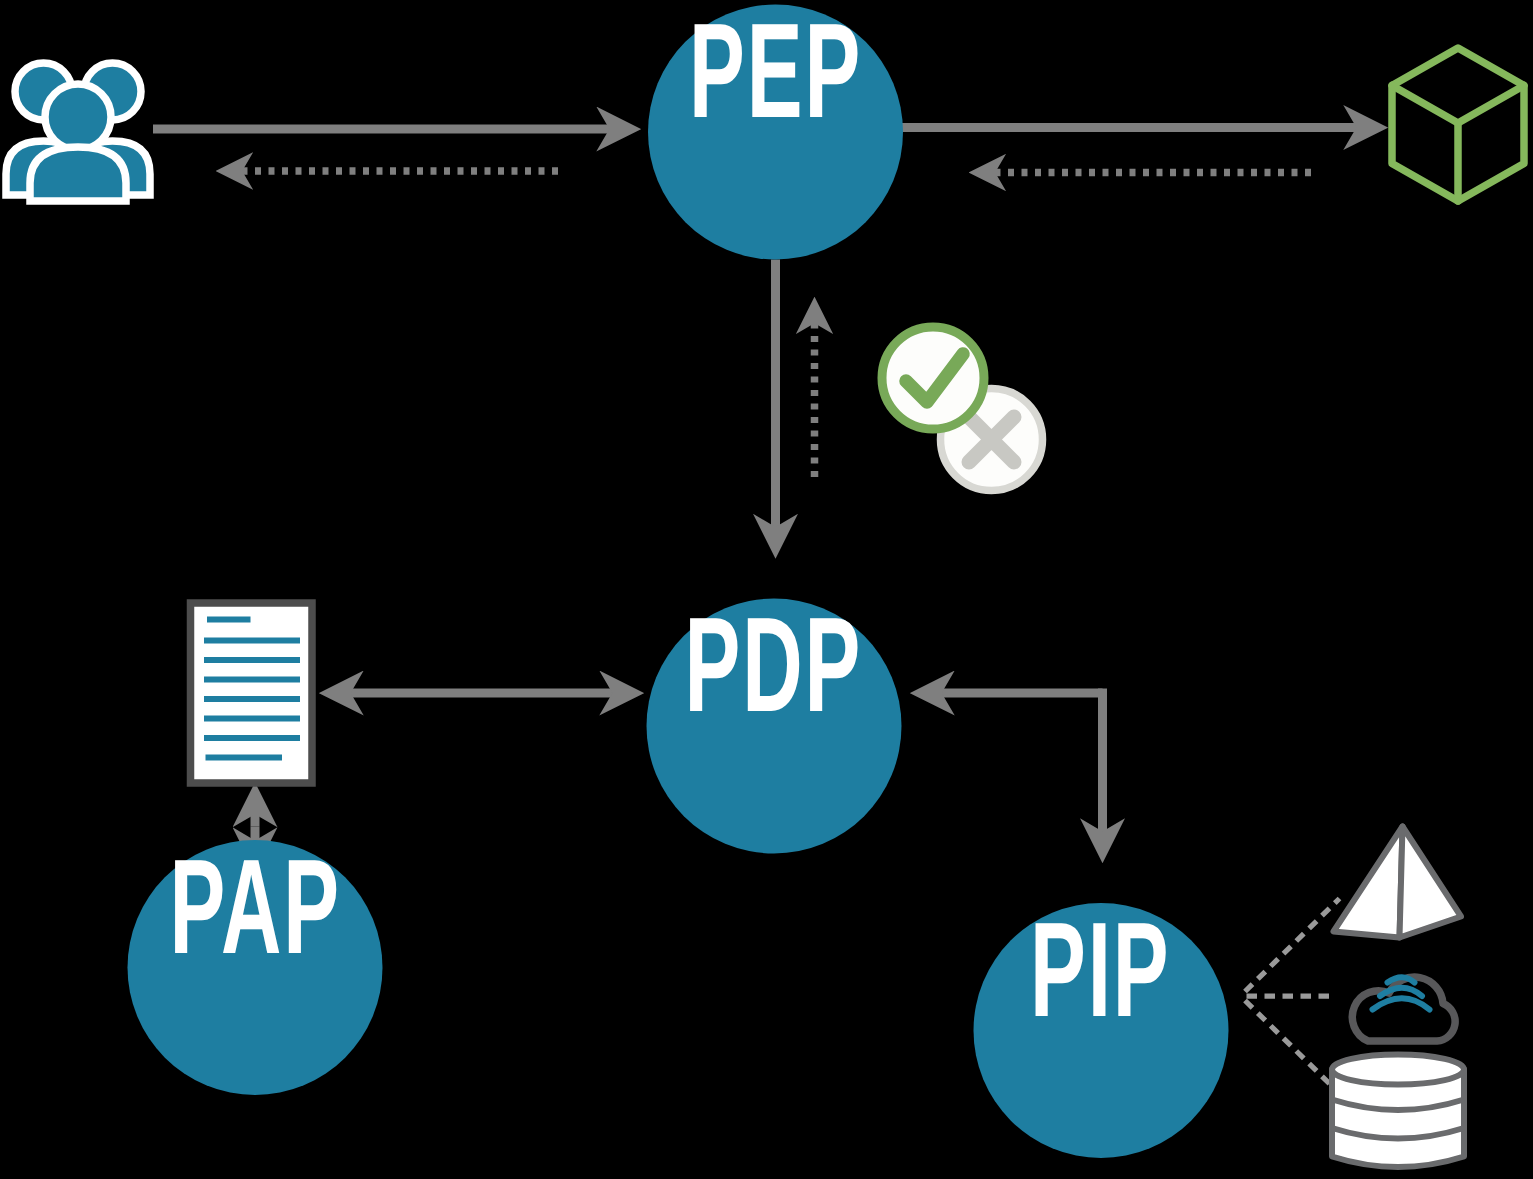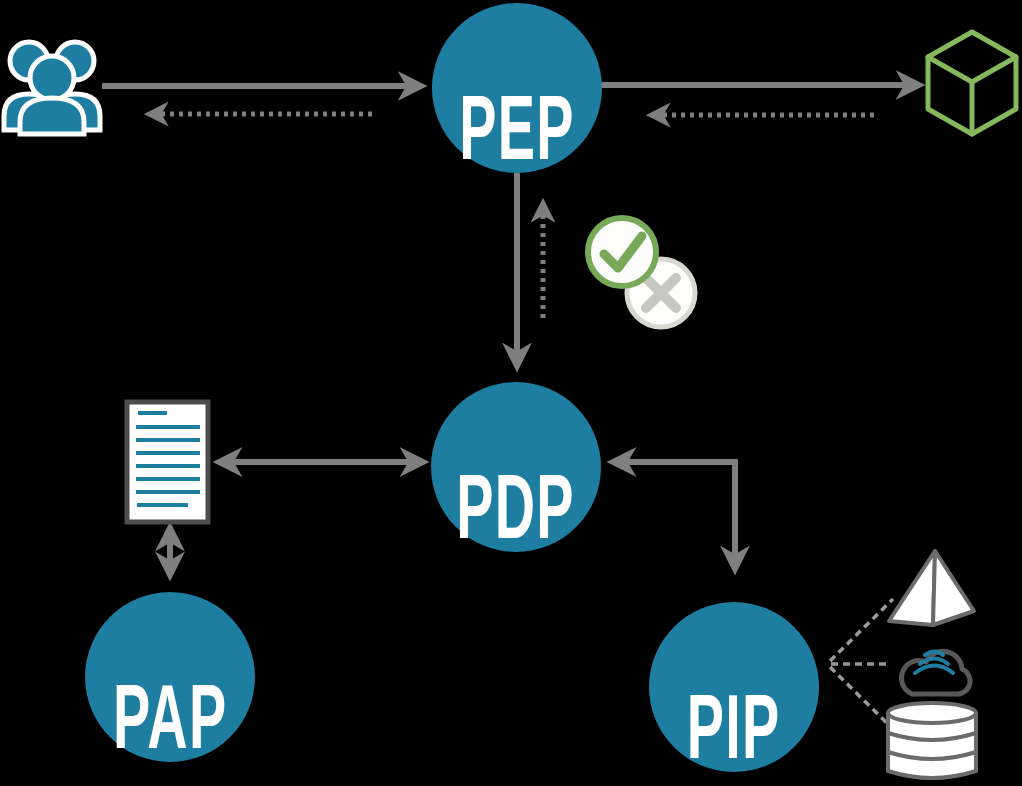--- a/index.html
+++ b/index.html
@@ -9,21 +9,21 @@
   .connectors{left:0;top:0;}
 
   
   .solid-line{stroke:var(--arrow,#7f7f7f);stroke-width:6;fill:none;}
   .dashed-line{stroke:var(--arrow,#7f7f7f);stroke-width:5;stroke-dasharray:4 5;fill:none;}
   .ray-line{stroke:var(--ray-dash,#9a9a9a);stroke-width:3.5;stroke-dasharray:7 5;fill:none;}
   .mk{fill:var(--arrow,#7f7f7f);}
 
   
   .node{position:absolute;width:170px;height:170px;border-radius:50%;
-        background:var(--node-fill,#1e7ea1);display:flex;align-items:flex-end;justify-content:center;}
+        background:var(--node-fill,#1e7ea1);display:flex;align-items:flex-start;justify-content:center;}
   .node span{color:var(--node-text,#fff);font-weight:700;font-size:90px;line-height:1;
              letter-spacing:2px;display:inline-block;transform:scaleX(0.62);}
 
   
   .teal-fill{fill:var(--node-fill,#1e7ea1);}
   .white-stroke{stroke:#ffffff;}
   .cube-stroke{stroke:var(--green-cube,#85b85c);fill:none;stroke-linejoin:round;stroke-linecap:round;}
   .check-ring{fill:#fdfdfb;stroke:var(--green-check,#78a958);}
   .check-mark{fill:none;stroke:var(--green-check,#78a958);stroke-linecap:round;stroke-linejoin:round;}
   .cross-ring{fill:#fdfdfb;stroke:var(--cross-ring,#d8d8d3);}
@@ -122,23 +122,23 @@
   <svg style="left:884px;top:700px;" width="98" height="84" viewBox="0 0 98 84">
     <path class="outline-icon" stroke-width="4" d="M4,13 L4,71 Q48,85 92,71 L92,13 Z"></path>
     <path class="outline-icon" stroke-width="4" fill="none" d="M4,33 Q48,47 92,33"></path>
     <path class="outline-icon" stroke-width="4" fill="none" d="M4,52 Q48,66 92,52"></path>
     <ellipse class="outline-icon" stroke-width="4" cx="48" cy="13" rx="44" ry="10"></ellipse>
   </svg>
 
   <div class="node" style="left:432px;top:3px;">
     <span>PEP</span>
   </div>
-  <div class="node" style="left:431px;top:382px;">
+  <div class="node" style="left:431px;top:399px;">
     <span>PDP</span>
   </div>
-  <div class="node" style="left:85px;top:592px;">
+  <div class="node" style="left:85px;top:560px;">
     <span>PAP</span>
   </div>
   <div class="node" style="left:649px;top:602px;">
     <span>PIP</span>
   </div>
 
 </div>
 
 </body></html>

